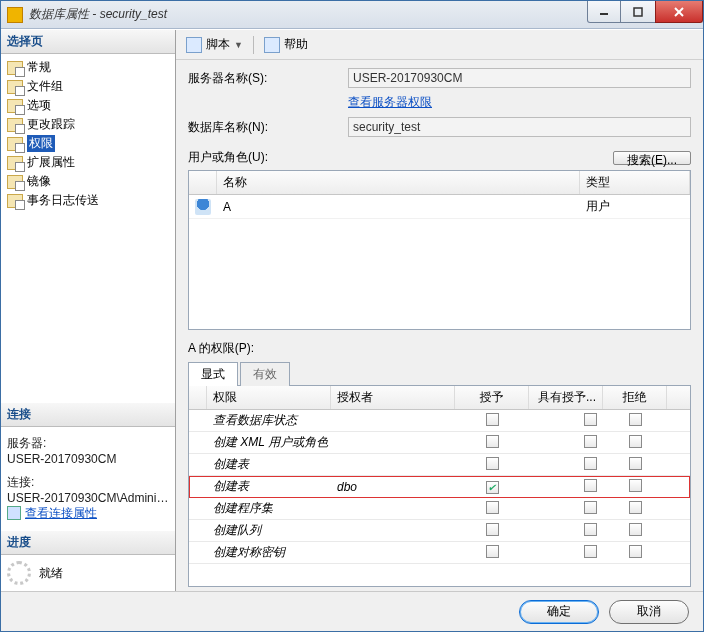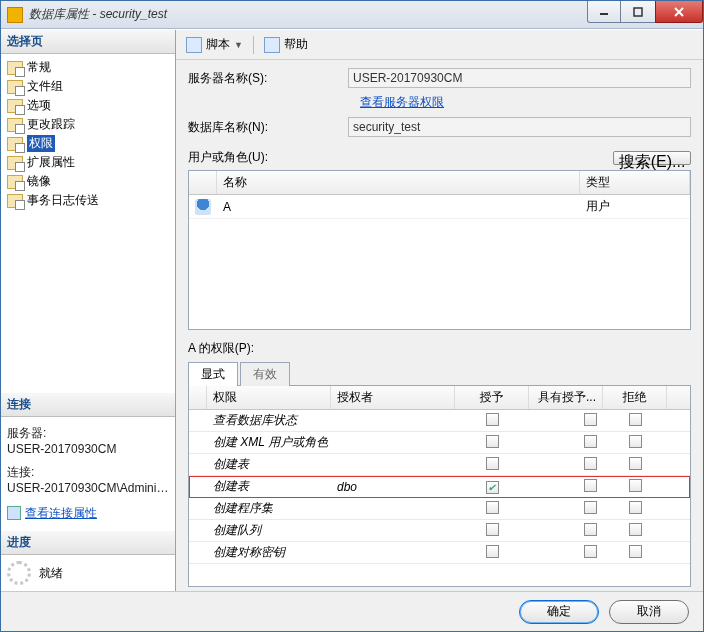--- a/index.html
+++ b/index.html
@@ -39,21 +39,21 @@
 .tbtn .ticon { width: 16px; height: 16px; background: #dbeaff; border: 1px solid #7aa0cc; }
 .tbtn .caret { font-size: 9px; color: #555; }
 .tb-sep { width: 1px; height: 18px; background: #bbb; }
 
 .content { flex: 1; padding: 8px 12px 4px 12px; display: flex; flex-direction: column; overflow: hidden; }
 .form-row { display: flex; align-items: center; margin-bottom: 6px; }
 .form-row .flabel { width: 160px; }
 .form-row .finput { flex: 1; height: 20px; border: 1px solid #bcbcbc; background: #f3f3f3; padding: 1px 4px; font-family: inherit; font-size: 12px; color: #333; }
 .roles-row { display: flex; align-items: center; margin: 6px 0 4px; }
 .roles-row .rlabel { flex: 1; }
-.rolebtn { height: 14px; width: 78px; border: 1px solid #8a8a8a; background: linear-gradient(#fdfdfd, #e5e5e5); border-radius: 2px; font-size: 16px; margin-left: 24px; }
+.rolebtn { height: 14px; width: 78px; border: 1px solid #8a8a8a; background: linear-gradient(#fdfdfd, #e5e5e5); border-radius: 2px; font-size: 12px; margin-left: 24px; }
 
 .grid { border: 1px solid #9aa7b7; background: #fff; }
 .grid-head { display: flex; background: linear-gradient(#fcfcfc, #ededed); border-bottom: 1px solid #c6c6c6; }
 .grid-head .gh { padding: 3px 6px; border-right: 1px solid #dcdcdc; }
 .grid-body { height: 134px; overflow: auto; }
 .grid-row { display: flex; align-items: center; border-bottom: 1px solid #f1f1f1; }
 .grid-row .gc { padding: 3px 6px; }
 .gc.icon { width: 28px; display: flex; justify-content: center; }
 .user-icon { width: 16px; height: 16px; background: radial-gradient(circle at 50% 30%, #3d86d6 0 45%, #cfe3f6 46% 100%); border-radius: 2px; }
 
@@ -144,21 +144,21 @@
             <span class="lbl">事务日志传送</span>
           </div>
         </div>
       <div class="spacer"></div>
       <div class="panel-header">连接</div>
       <div class="conn-block">
         <div class="conn-label">服务器:</div>
         <div class="conn-value">USER-20170930CM</div>
         <div class="conn-label" style="margin-top:8px">连接:</div>
         <div class="conn-value">USER-20170930CM\Administrat</div>
-        <div style="margin-top:10px">
+        <div style="">
           <span class="link">
               <span class="licon"></span>
               <span>查看连接属性</span>
             </span>
         </div>
       </div>
       <div class="panel-header">进度</div>
       <div class="progress-block">
         <div class="spinner"></div>
         <div>就绪</div>
@@ -179,21 +179,21 @@
           </div>
       </div>
 
       <div class="content">
         <div class="form-row">
           <div class="flabel">服务器名称(S):</div>
           <input class="finput" readonly="" value="USER-20170930CM" style="">
         </div>
         <div class="form-row">
           <div class="flabel"></div>
-          <span class="link" style="margin-left:12px">查看服务器权限</span>
+          <span class="link" style="margin-left:0">查看服务器权限</span>
         </div>
         <div class="form-row">
           <div class="flabel">数据库名称(N):</div>
           <input class="finput" readonly="" value="security_test" style="">
         </div>
 
         <div class="roles-row">
           <div class="rlabel">用户或角色(U):</div>
           <button class="rolebtn">搜索(E)...</button>
         </div>

